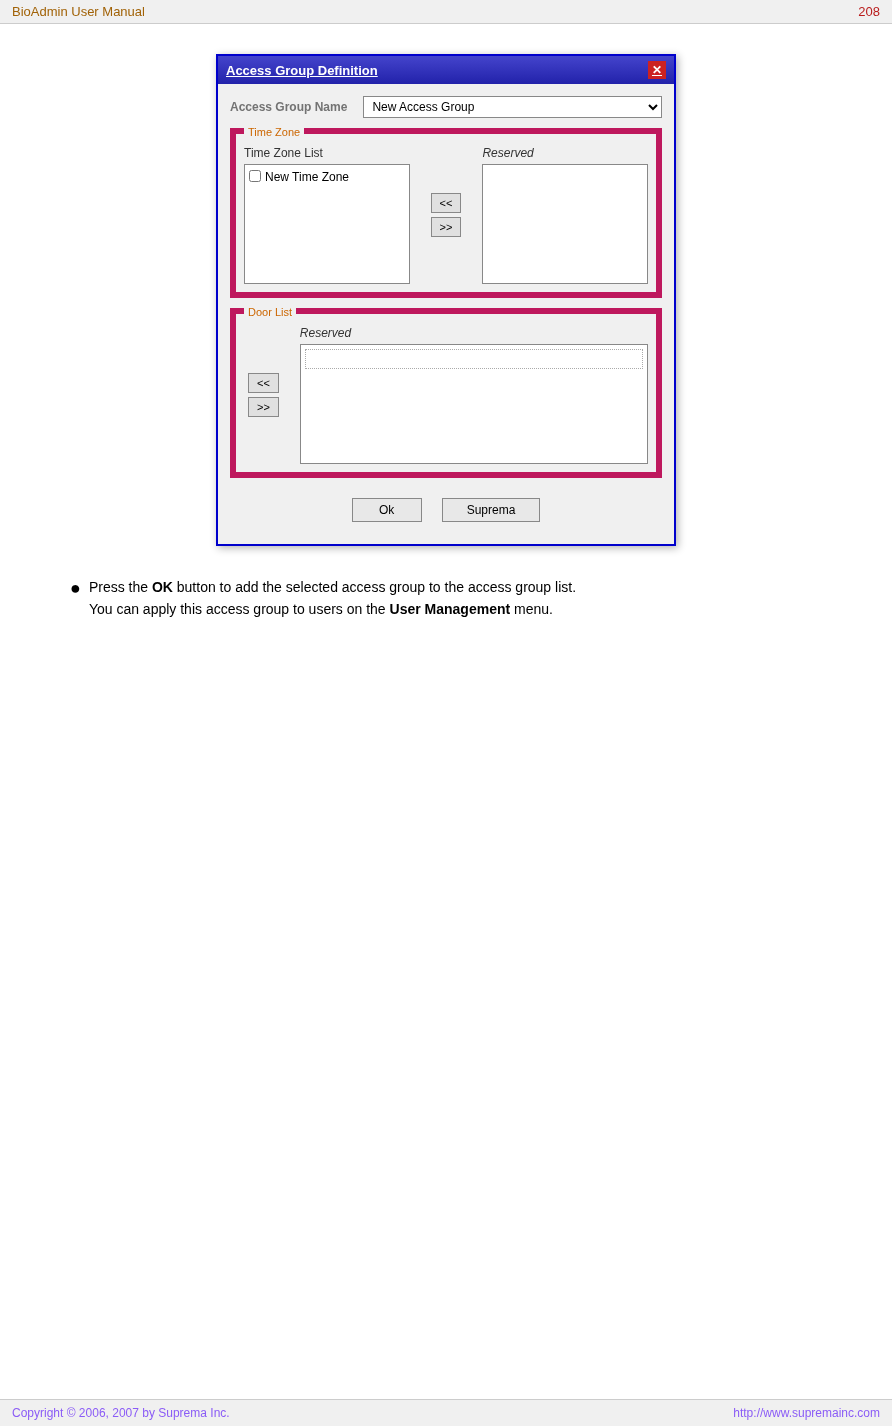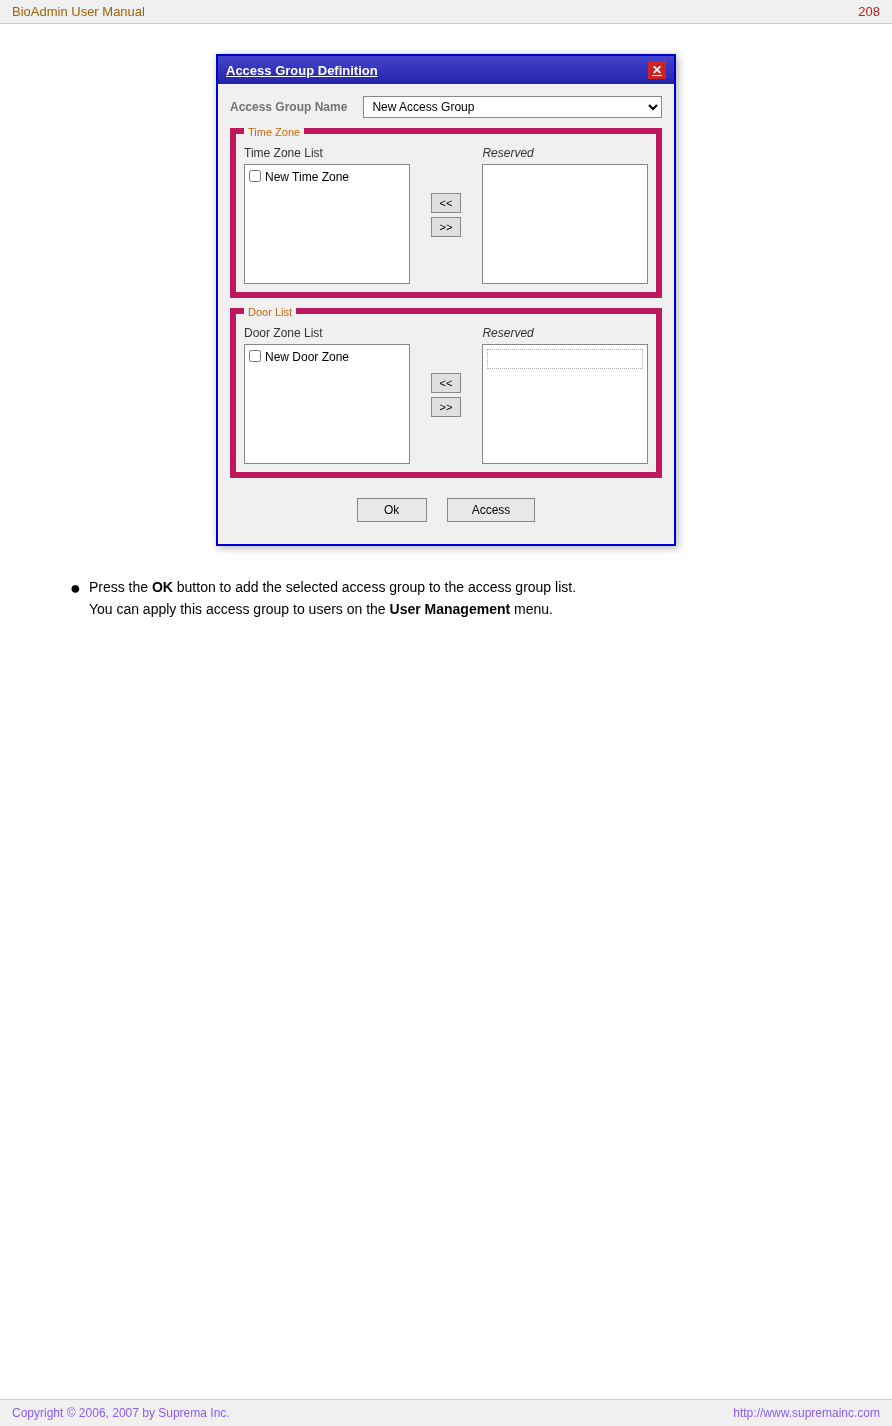--- a/index.html
+++ b/index.html
@@ -316,47 +316,38 @@
               <div class="reserved-label">Reserved</div>
               <div class="reserved-box"></div>
             </div>
           </div>
         </div>
 
         <div class="section-box">
           <span class="section-label">Door List</span>
           <div class="section-content">
 
-            <div class="list-panel">
-              <div class="list-panel-label">Door Zone List</div>
-              <div class="list-box">
-                <div class="list-item">
-                  <input type="checkbox" class="list-item-checkbox" style="">
-                  <span>New Door Zone</span>
-                </div>
-              </div>
-            </div>
 
             <div class="arrow-buttons">
               <button class="arrow-btn">&lt;&lt;</button>
               <button class="arrow-btn">&gt;&gt;</button>
             </div>
 
             <div class="reserved-panel">
               <div class="reserved-label">Reserved</div>
               <div class="reserved-box">
                 <div class="reserved-item-dotted"></div>
               </div>
             </div>
           </div>
         </div>
 
         <div class="dialog-footer">
           <button class="footer-btn">Ok</button>
-          <button class="footer-btn">Access</button>
+          <button class="footer-btn">Suprema</button>
         </div>
 
       </div>
     </div>
   </div>
 
   <div class="bullet-section">
     <div class="bullet-item">
       <span class="bullet-dot">●</span>
       <span class="bullet-text">

